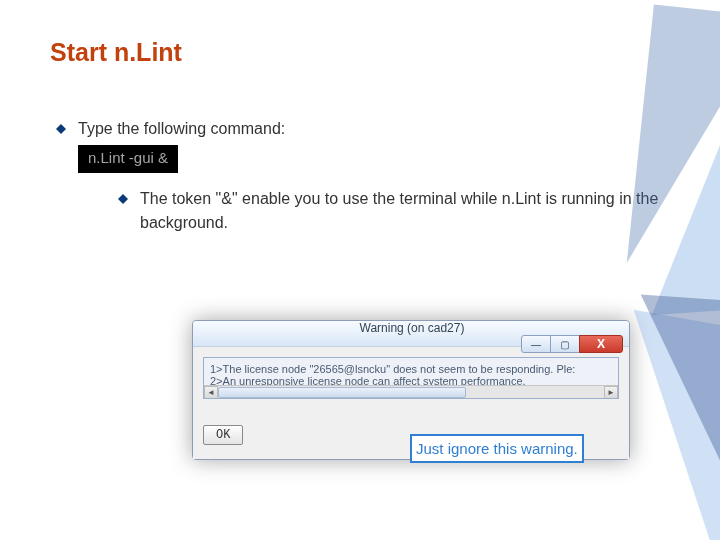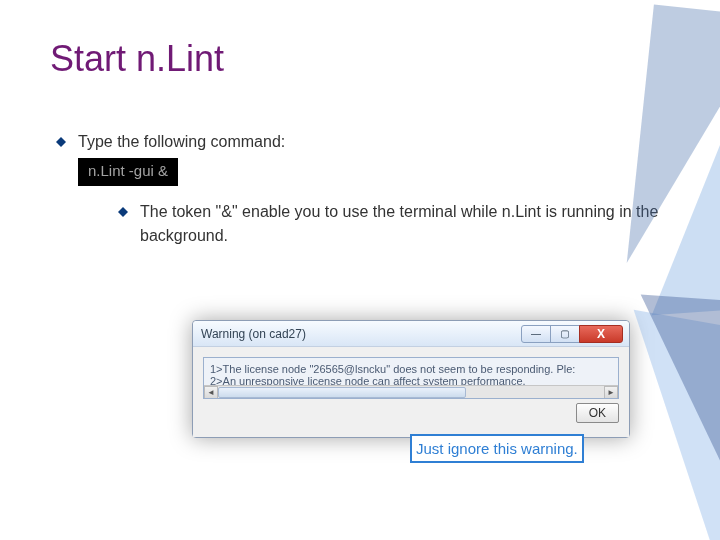--- a/index.html
+++ b/index.html
@@ -47,23 +47,23 @@
     transform: rotate(10deg);
   }
   .tri.d {
     bottom: -60px; right: -80px;
     border-width: 0 170px 300px 0;
     border-color: transparent rgba(60,90,150,0.4) transparent transparent;
     transform: rotate(4deg);
   }
   h1.title {
     margin: 0 0 50px 0;
-    font-size: 36px;
-    font-weight: 400;
-    color: #701a75;
+    font-size: 25px;
+    font-weight: 700;
+    color: #c2410c;
   }
   .bullets {
     margin-left: 6px;
     font-size: 16px;
     color: #333;
     line-height: 1.5;
   }
   .bullet {
     display: flex;
     align-items: flex-start;
@@ -113,20 +113,21 @@
   .titlebar {
     height: 26px;
     background: linear-gradient(#f7fbff, #d9e6f6);
     border-bottom: 1px solid #c3d0e2;
     display: flex;
     align-items: center;
     padding: 0 6px 0 8px;
     border-radius: 4px 4px 0 0;
     font-size: 12px;
     color: #345;
+    flex-direction: column;
   }
   .titlebar .wtitle { flex: 1; }
   .wbtns { display: flex; gap: 0; margin-left: auto; }
   .wbtn {
     width: 30px; height: 18px;
     border: 1px solid #8aa0c0;
     background: linear-gradient(#f4f8ff,#d2e0f3);
     margin-left: -1px;
     display: flex; align-items: center; justify-content: center;
     font-size: 10px; color: #345;
@@ -171,24 +172,25 @@
   .hscroll .arr {
     position: absolute; top: 0; height: 13px; width: 14px;
     background: linear-gradient(#f2f2f2,#d9d9d9);
     border: 1px solid #bbb;
     display: flex; align-items: center; justify-content: center;
     font-size: 8px; color: #555;
   }
   .hscroll .arr.l { left: 0; }
   .hscroll .arr.r { right: 0; }
   .btnrow {
-    text-align: right;
-    margin-top: 4px;
+    text-align: left;
+    margin-top: 26px;
     position: relative;
     height: 26px;
+    font-family: Liberation Mono, monospace;
   }
   .okbtn {
     display: inline-block;
     padding: 2px 12px;
     font-size: 12px;
     border: 1px solid #8a8a8a;
     background: linear-gradient(#fefefe,#e4e4e4);
     border-radius: 2px;
     color: #333;
   }

